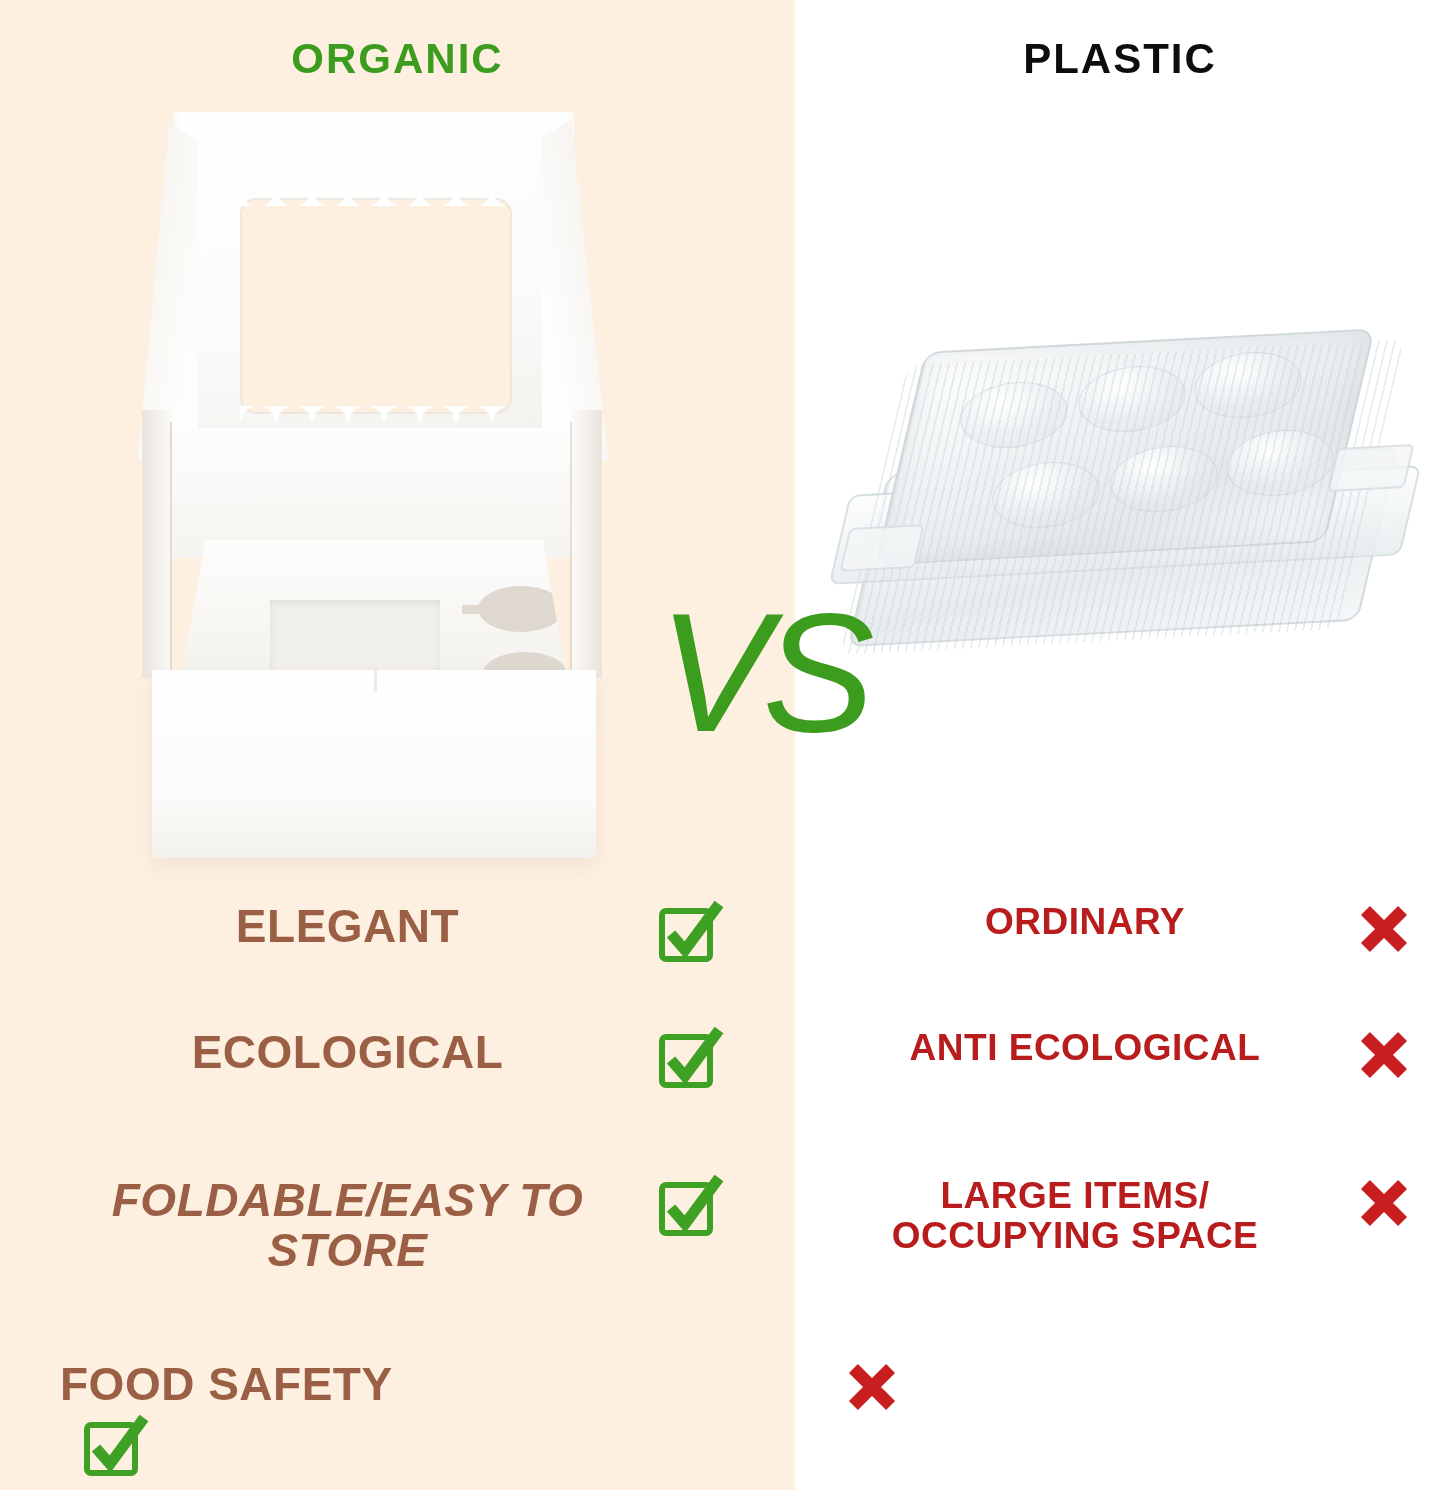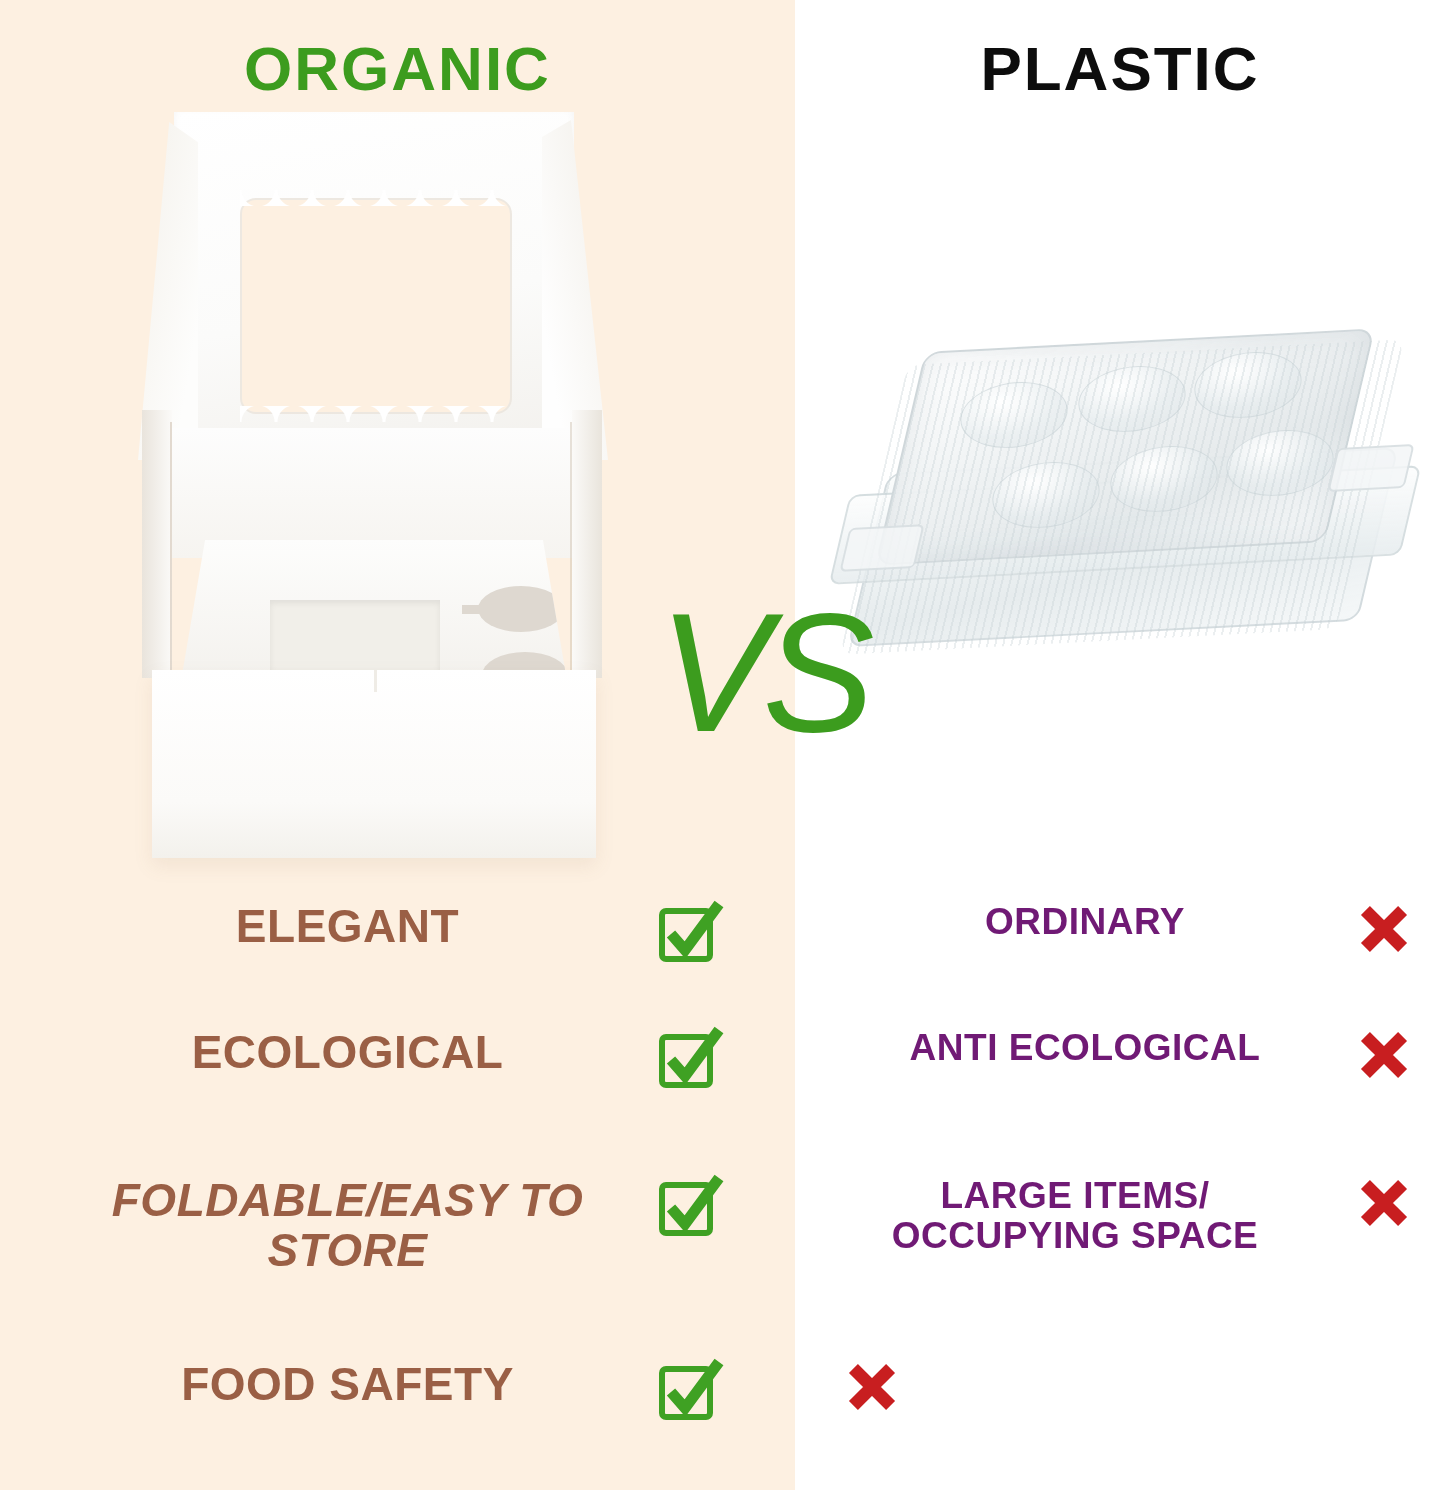--- a/index.html
+++ b/index.html
@@ -43,21 +43,21 @@
   }
   .column.left  { left: 0;    width: 795px; }
   .column.right { left: 795px; width: 650px; }
 
   
   .col-heading {
     position: absolute;
     top: 38px;
     width: 100%;
     text-align: center;
-    font-size: 62px;
+    font-size: 42px;
     font-weight: bold;
     letter-spacing: 2px;
     line-height: 1;
   }
   .col-heading.organic { color: #3c9c1e; }
   .col-heading.plastic { color: #0d0d0d; }
 
   
   .product-stage {
     position: absolute;
@@ -334,41 +334,41 @@
     text-align: center;
     font-weight: bold;
     line-height: 1.08;
   }
   .features.left-features .feature-label {
     color: #9a5f45;
     font-size: 46px;
     letter-spacing: .5px;
   }
   .features.right-features .feature-label {
-    color: #701a75;
+    color: #b91c1c;
     font-size: 37px;
     letter-spacing: .5px;
   }
 
   .mark {
     flex: 0 0 auto;
     width: 64px;
     height: 64px;
     margin-left: 22px;
     position: relative;
   }
   .features.right-features .mark { width: 54px; height: 54px; margin-left: 16px; }
 
   .mark svg { display: block; width: 100%; height: 100%; overflow: visible; }
 
   
   .row-h-1 { height: 110px; }
   .row-h-2 { height: 118px; }
   .row-h-3 { height: 160px; font-style: italic; }
-  .row-h-4 { height: 120px; }
+  .row-h-4 { height: 120px; flex-direction: column; }
 
   .rrow-1 { height: 110px; }
   .rrow-2 { height: 118px; }
   .rrow-3 { height: 160px; gap: 20px; }
   .rrow-4 { height: 120px; }
 
   .spacer-1 { height: 16px; }
   .spacer-2 { height: 30px; }
   .spacer-3 { height: 24px; }
 </style>

